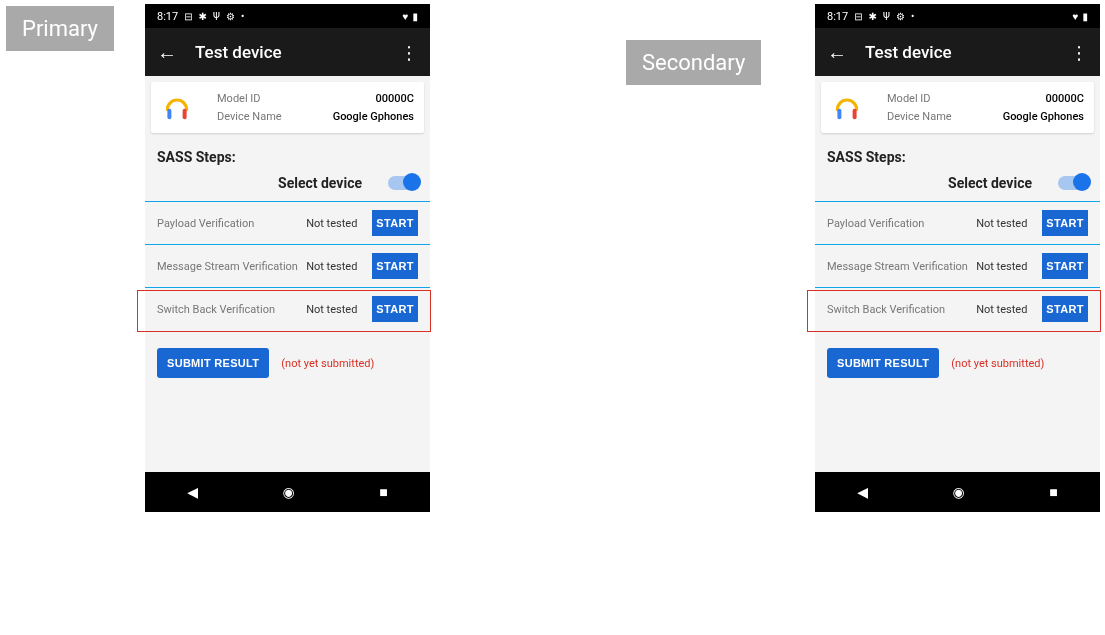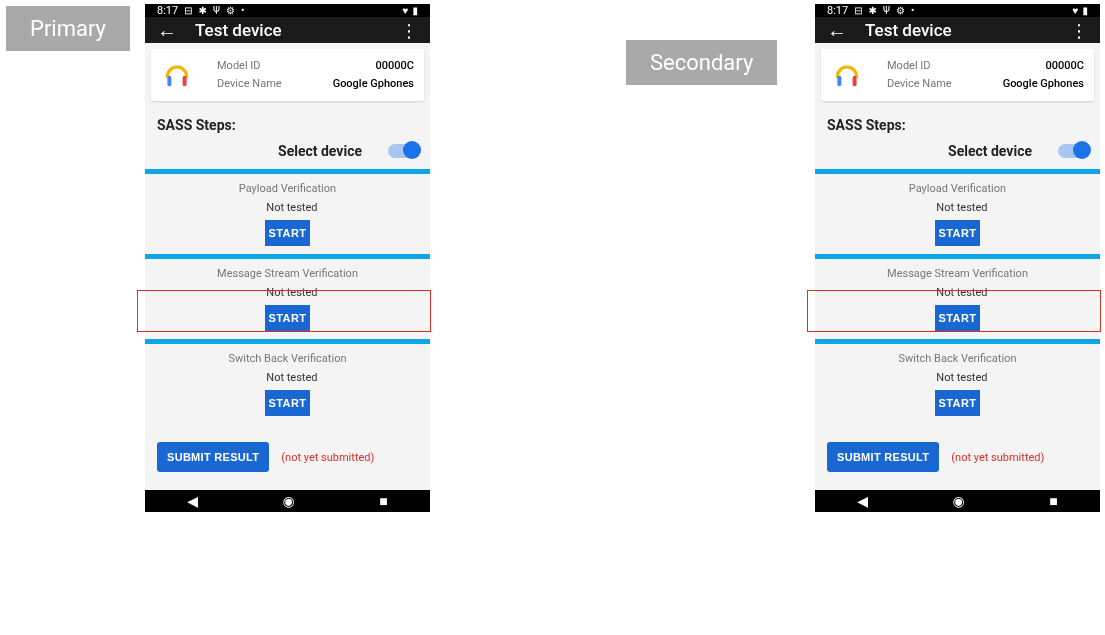--- a/index.html
+++ b/index.html
@@ -8,21 +8,21 @@
     height: 635px;
     background: #ffffff;
     font-family: Roboto, Arial, sans-serif;
     position: relative;
   }
   .label-box {
     position: absolute;
     background: #a9a9a9;
     color: #ffffff;
     font-size: 22px;
-    padding: 10px 24px;
+    padding: 10px 16px;
     font-weight: 400;
   }
   .phone {
     position: absolute;
     width: 285px;
     height: 508px;
     top: 4px;
     background: #f4f4f4;
     display: flex;
     flex-direction: column;
@@ -99,27 +99,26 @@
     top: -3px;
     width: 18px;
     height: 18px;
     background: #1a73e8;
     border-radius: 50%;
   }
   .test-row {
     display: flex;
     align-items: center;
     padding: 8px 12px;
-    border-top: 5px solid #0ea5e9;
+    border-top: 1px solid #0ea5e9;
     font-size: 11px;
     gap: 6px;
-    flex-direction: column;
   }
   .test-name { flex: 1 1 auto; color: #777; line-height: 1.2; }
-  .test-status { width: 60px; color: #333; text-align: right; }
+  .test-status { width: 60px; color: #333; }
   .start-btn {
     background: #1967d2;
     color: #fff;
     border: none;
     font-size: 11px;
     font-weight: 600;
     padding: 7px 4px;
     border-radius: 0;
     cursor: pointer;
     letter-spacing: 0.4px;

